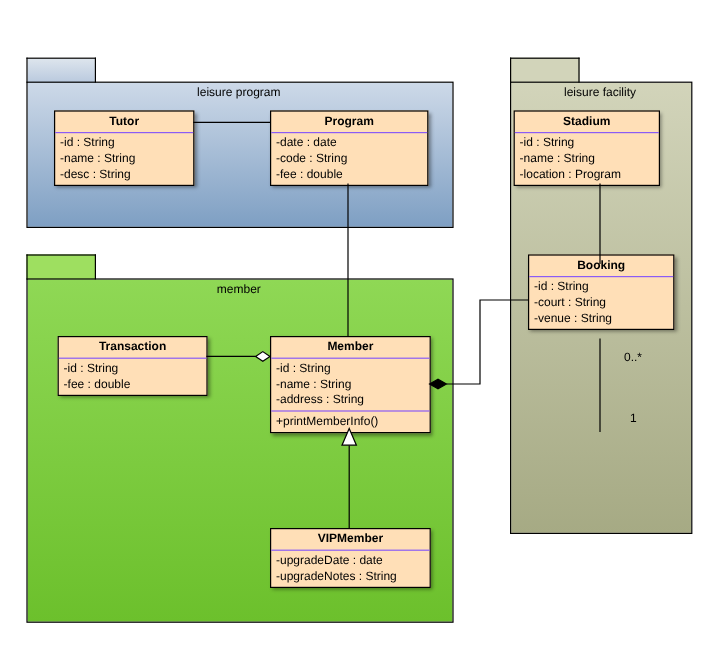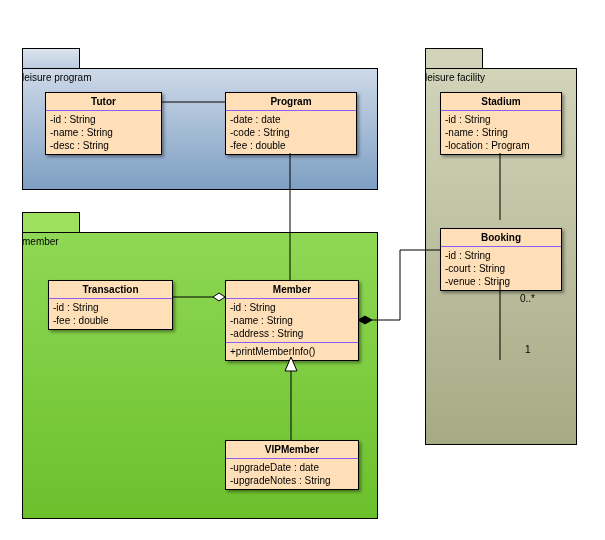--- a/index.html
+++ b/index.html
@@ -1,19 +1,19 @@
 <!DOCTYPE html>
 <html><head>
 <meta charset="utf-8">
 <style>
   body{margin:0;font-family:Arial,sans-serif;font-size:10px;background:#fff}
   .canvas{position:relative;width:605px;height:540px}
   .pkg-tab{position:absolute;border:1px solid #000;border-bottom:none}
   .pkg-body{position:absolute;border:1px solid #000}
-  .pkg-label{position:absolute;}
+  .pkg-label{position:absolute;text-align:center}
   .class{position:absolute;border:1px solid #000;background:#ffdfb7;box-shadow:2px 2px 3px rgba(0,0,0,0.4)}
   .class-title{font-weight:bold;text-align:center;padding:3px 16px}
   .class-body{border-top:1px solid #8b5cf6;padding:2px 4px;line-height:1.3}
   .prop{white-space:nowrap}
   svg{position:absolute;top:0;left:0;pointer-events:none}
   .mult{position:absolute;font-size:10px}
 </style>
 </head>
 <body>
 <div class="canvas">
@@ -69,30 +69,30 @@
 </div>
 
 <div class="class" style="left:225px;top:440px;width:132px">
   <div class="class-title">VIPMember</div>
   <div class="class-body">
     <div class="prop">-upgradeDate : date</div>
     <div class="prop">-upgradeNotes : String</div>
   </div>
 </div>
 
-<div class="class" style="left:440px;top:92px;width:120px">
+<div class="class" style="left:428px;top:92px;width:120px">
   <div class="class-title">Stadium</div>
   <div class="class-body">
     <div class="prop">-id : String</div>
     <div class="prop">-name : String</div>
     <div class="prop">-location : Program</div>
   </div>
 </div>
 
-<div class="class" style="left:440px;top:228px;width:120px">
+<div class="class" style="left:440px;top:212px;width:120px">
   <div class="class-title">Booking</div>
   <div class="class-body">
     <div class="prop">-id : String</div>
     <div class="prop">-court : String</div>
     <div class="prop">-venue : String</div>
   </div>
 </div>
 
 
 <div class="mult" style="left:520px;top:293px">0..*</div>

